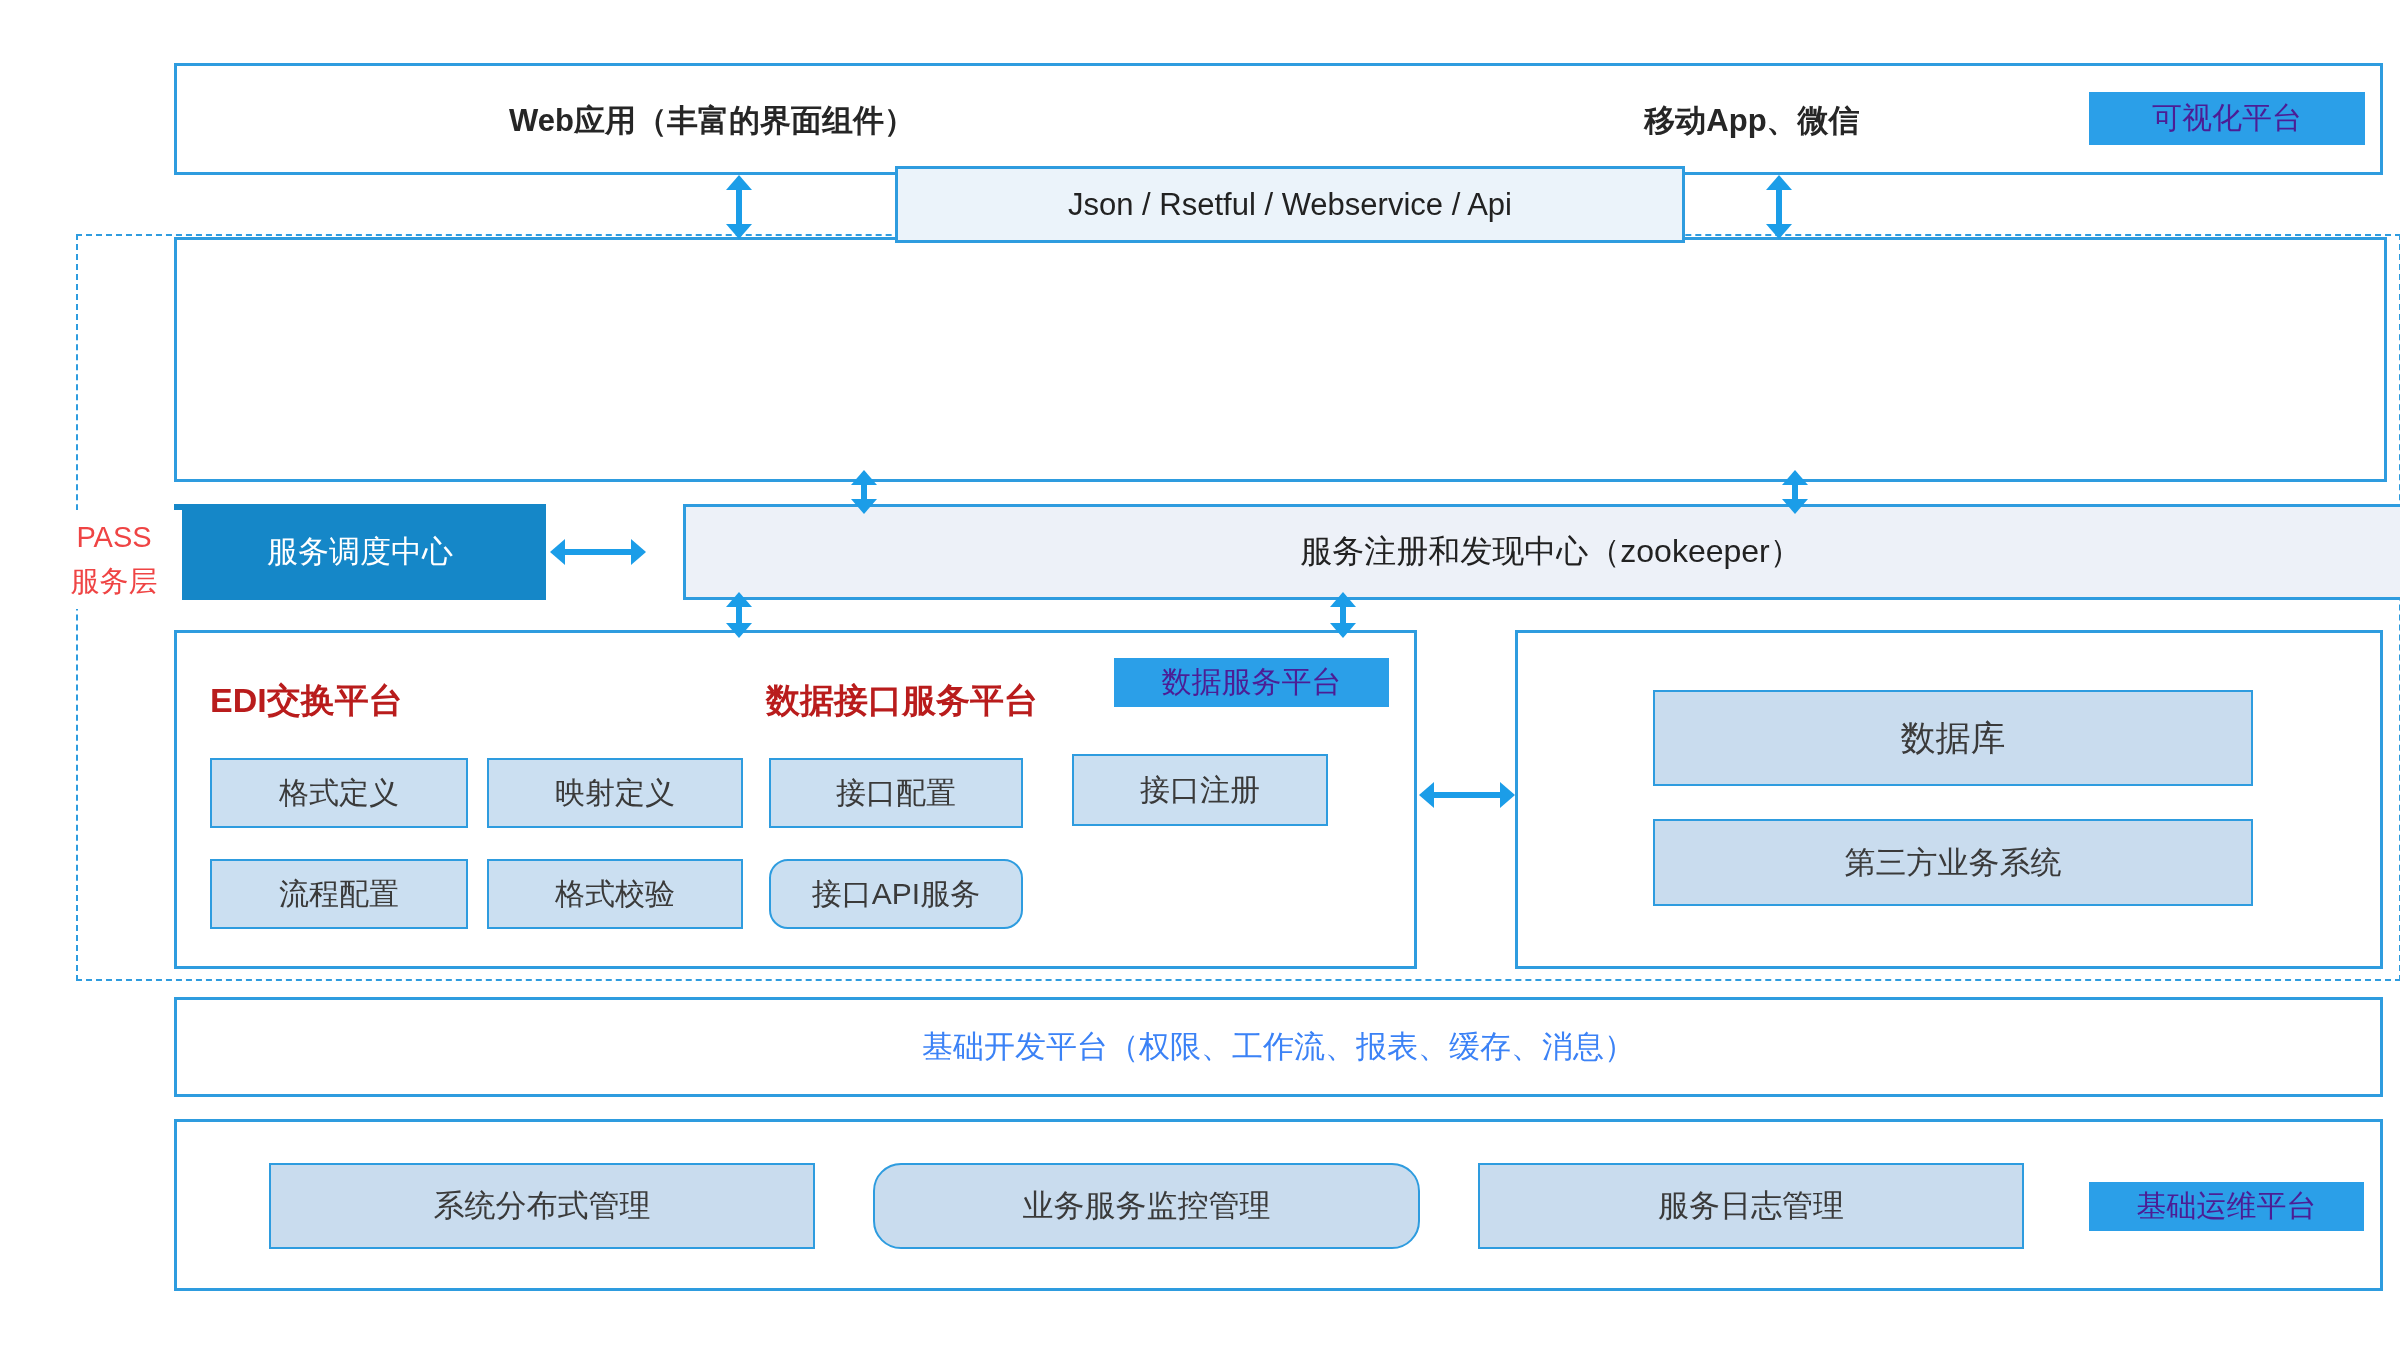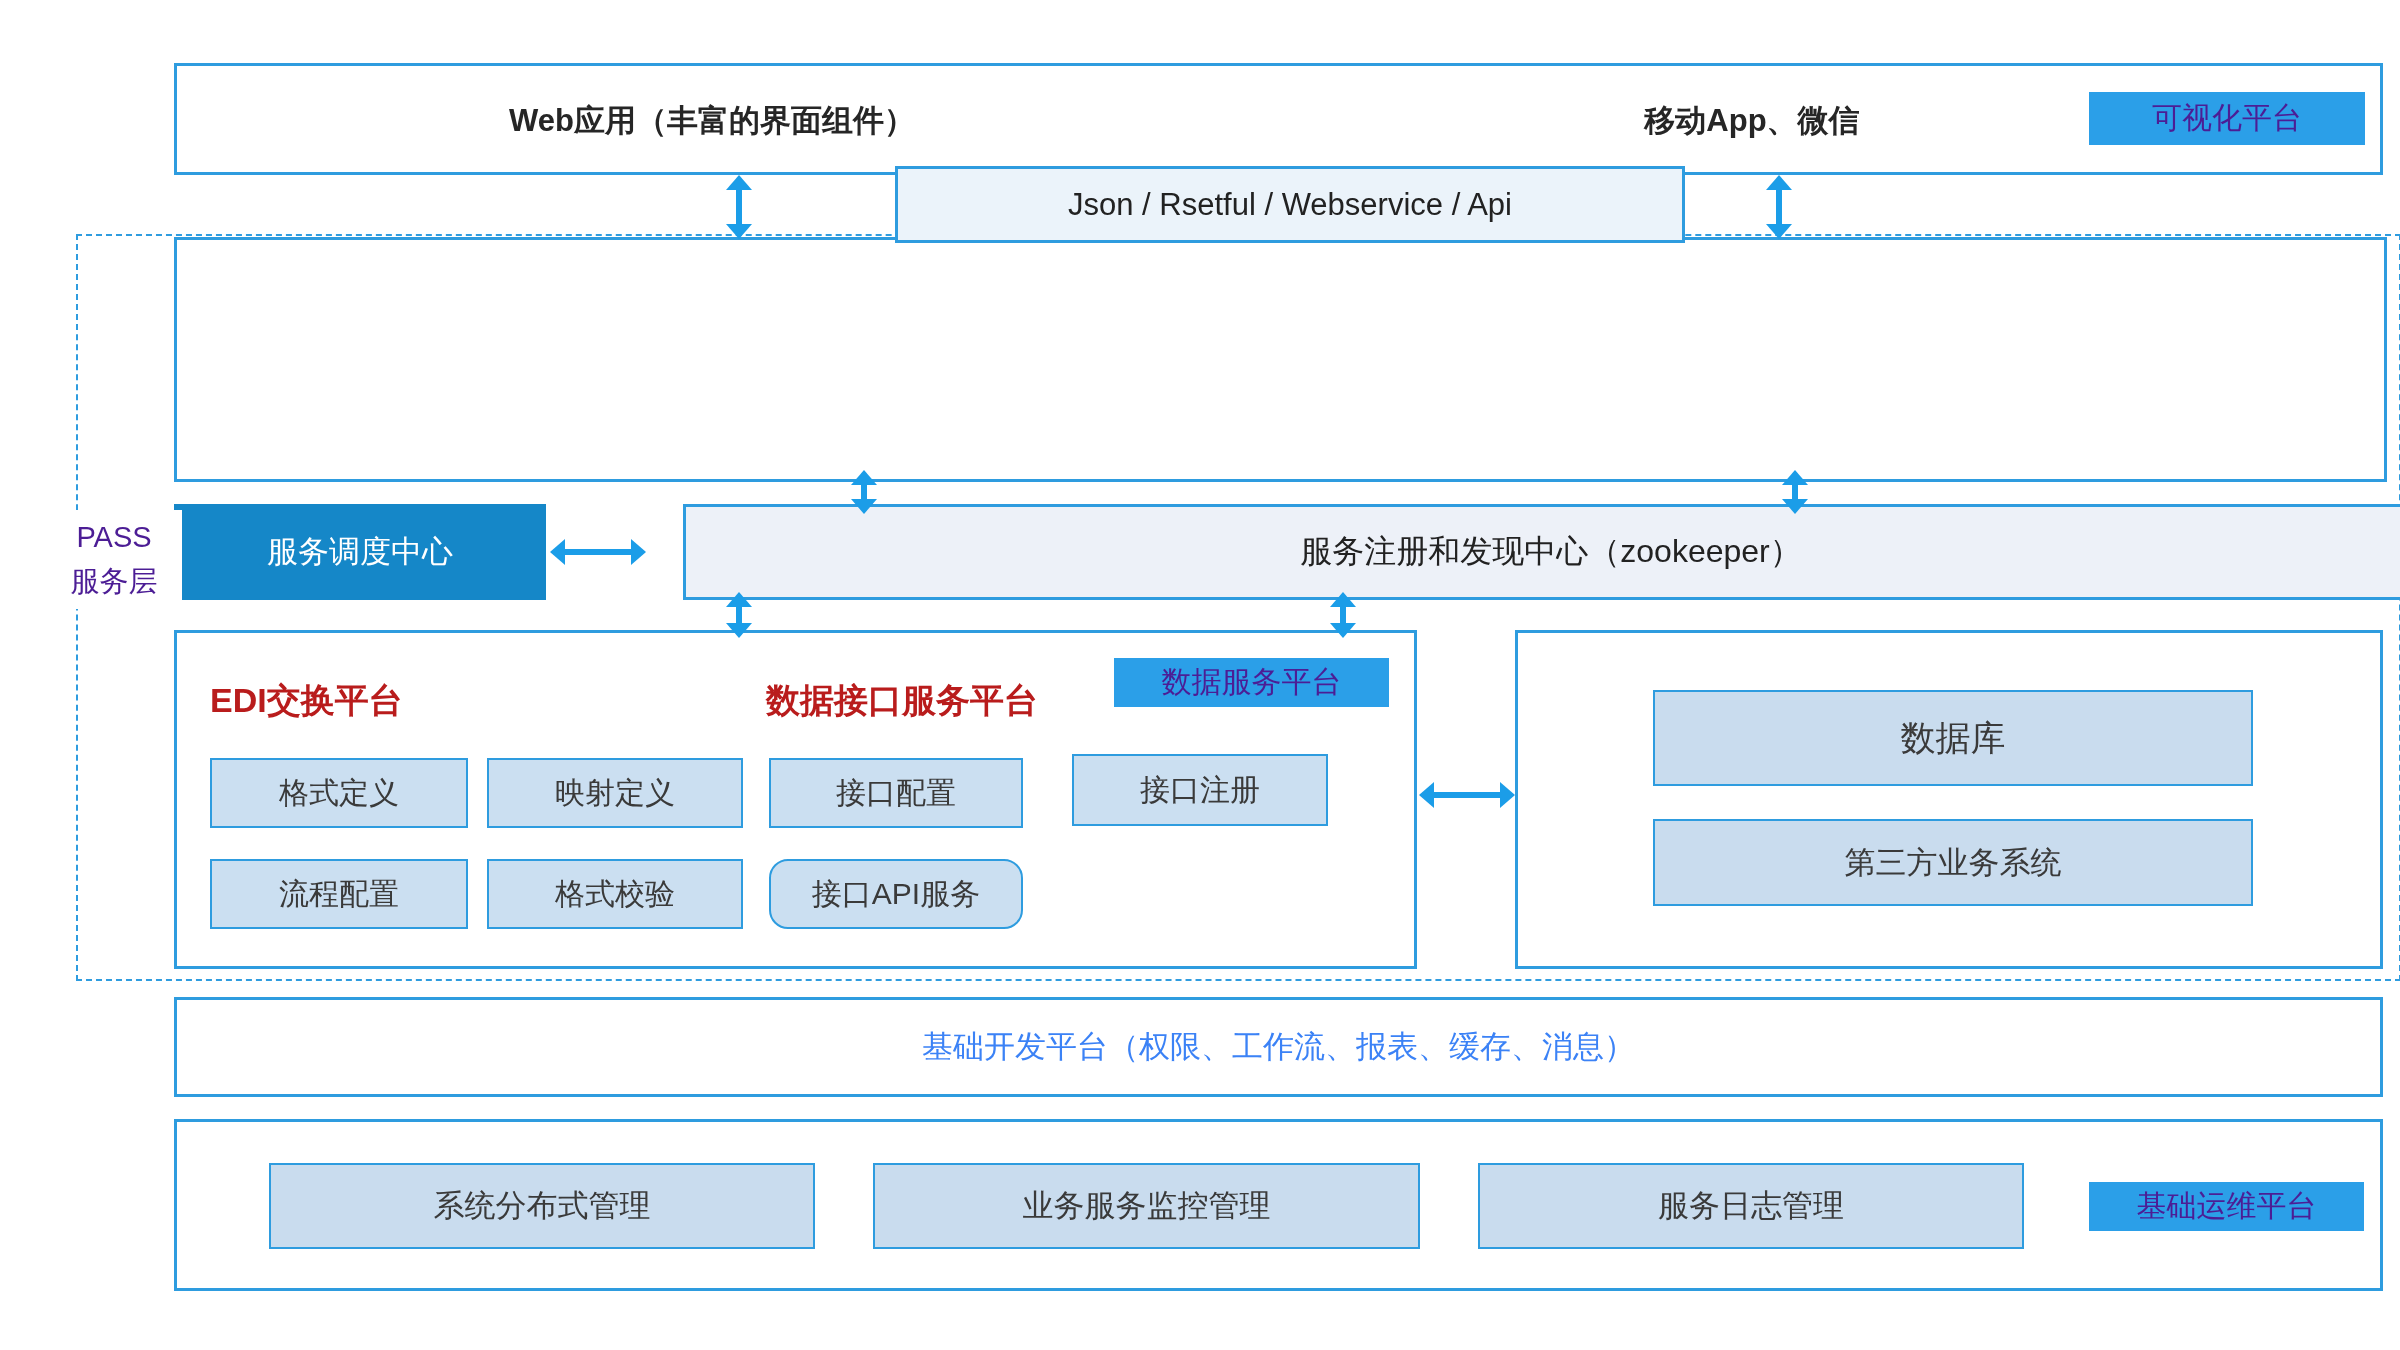--- a/index.html
+++ b/index.html
@@ -41,21 +41,21 @@
   .arrv:after{content:"";position:absolute;bottom:0;left:0;width:0;height:0;
     border-left:13px solid transparent;border-right:13px solid transparent;border-top:15px solid var(--arrow);}
   
   .arrh{position:absolute;height:26px;z-index:5;}
   .arrh .shaft{position:absolute;top:10px;bottom:10px;left:13px;right:13px;background:var(--arrow);}
   .arrh:before{content:"";position:absolute;left:0;top:0;width:0;height:0;
     border-top:13px solid transparent;border-bottom:13px solid transparent;border-right:15px solid var(--arrow);}
   .arrh:after{content:"";position:absolute;right:0;top:0;width:0;height:0;
     border-top:13px solid transparent;border-bottom:13px solid transparent;border-left:15px solid var(--arrow);}
   .passlabel{position:absolute;left:4px;top:510px;width:136px;text-align:center;z-index:4;
-    background:#fff;color:#4c1d95;font-size:29px;line-height:1.5;padding:6px 0;}
+    background:#fff;color:#ef4444;font-size:29px;line-height:1.5;padding:6px 0;}
 </style>
 </head>
 <body>
 
 <div id="canvas">
 
   <div class="panel" style="left:132px;top:63px;width:2209px;height:112px;"></div>
   <div class="toplabel" style="left:300px;top:100px;width:740px;">Web应用（丰富的界面组件）</div>
   <div class="toplabel" style="left:1430px;top:100px;width:560px;">移动App、微信</div>
   <div class="badge" style="left:2047px;top:92px;width:276px;height:53px;">可视化平台</div>
@@ -139,17 +139,17 @@
   <div class="panel" style="left:1473px;top:630px;width:868px;height:339px;"></div>
   <div class="box midblue" style="left:1611px;top:690px;width:600px;height:96px;font-size:35px;">数据库</div>
   <div class="box midblue" style="left:1611px;top:819px;width:600px;height:87px;font-size:31px;">第三方业务系统</div>
 
   <div class="panel centered" style="left:132px;top:997px;width:2209px;height:100px;font-size:31px;color:#3b82f6;">
     <span>基础开发平台（权限、工作流、报表、缓存、消息）</span>
   </div>
 
   <div class="panel" style="left:132px;top:1119px;width:2209px;height:172px;"></div>
   <div class="box midblue" style="left:227px;top:1163px;width:546px;height:86px;font-size:31px;">系统分布式管理</div>
-  <div class="box midblue" style="left:831px;top:1163px;width:547px;height:86px;font-size:31px;">业务服务监控管理</div>
+  <div class="box midblue" style="left:831px;top:1163px;width:547px;height:86px;font-size:31px;border-radius:28px;">业务服务监控管理</div>
   <div class="box midblue" style="left:1436px;top:1163px;width:546px;height:86px;font-size:31px;">服务日志管理</div>
   <div class="badge" style="left:2047px;top:1182px;width:275px;height:49px;">基础运维平台</div>
 
 </div>
 
 </body></html>

